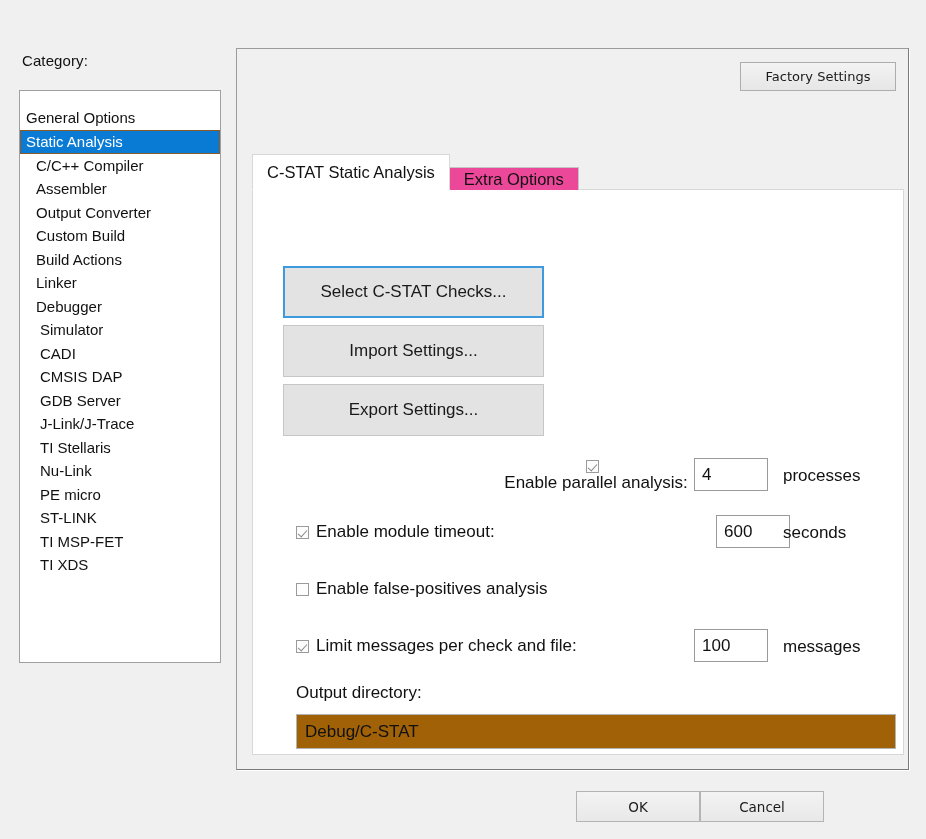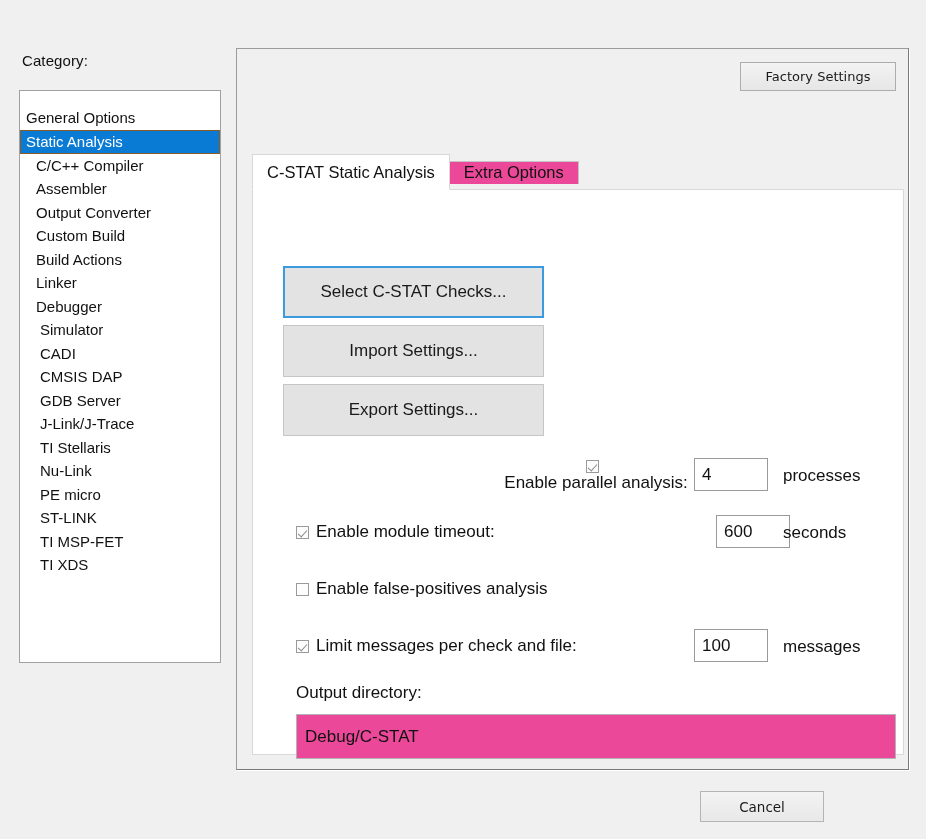--- a/index.html
+++ b/index.html
@@ -83,21 +83,21 @@
     justify-content: center;
     cursor: default;
   }
 
   
   .tab-strip {
     position: absolute;
     left: 15px; top: 105px;
     height: 36px;
     display: flex;
-    align-items: center;
+    align-items: flex-end;
     z-index: 3;
   }
   .tab {
     height: 23px;
     padding: 0 14px;
     display: flex;
     align-items: center;
     font-size: 16.5px;
     color: #111;
     background: #ec4899;
@@ -211,22 +211,22 @@
   
   .outdir-label {
     position: absolute;
     left: 43px; top: 493px;
     font-size: 17px;
     color: #111;
   }
   .outdir-field {
     position: absolute;
     left: 43px; top: 524px;
-    width: 600px; height: 45px;
-    background: #ec4899;
+    width: 600px; height: 35px;
+    background: #a16207;
     border: 1px solid #b3b3b3;
     font-size: 17px;
     color: #111;
     display: flex;
     align-items: center;
     padding-left: 8px;
     cursor: text;
   }
 
   
@@ -319,15 +319,16 @@
         <span class="num-field" id="fld-limit">100</span>
         <span class="unit" id="unit-limit">messages</span>
       </div>
 
       <div class="outdir-label">Output directory:</div>
       <div class="outdir-field">Debug/C-STAT</div>
 
     </div>
   </div>
 
+  <div class="footer-btn" id="btn-ok">OK</div>
   <div class="footer-btn" id="btn-cancel">Cancel</div>
 
 </div>
 
 </body></html>

